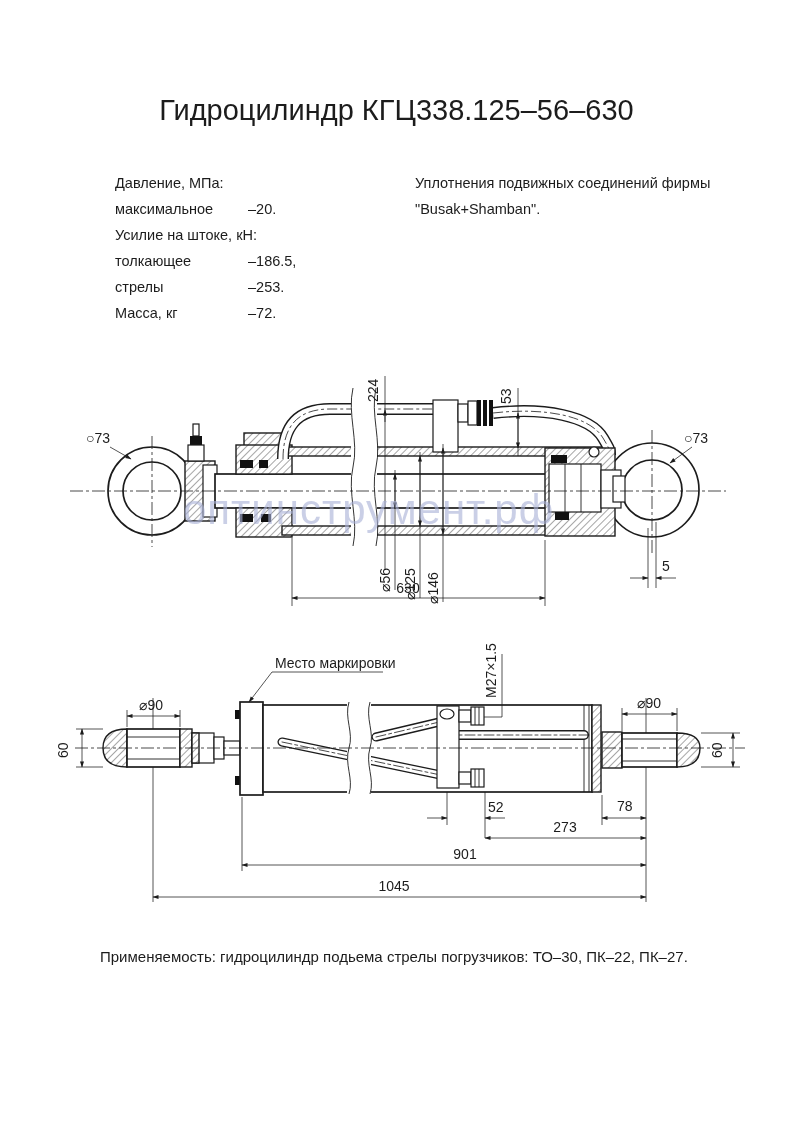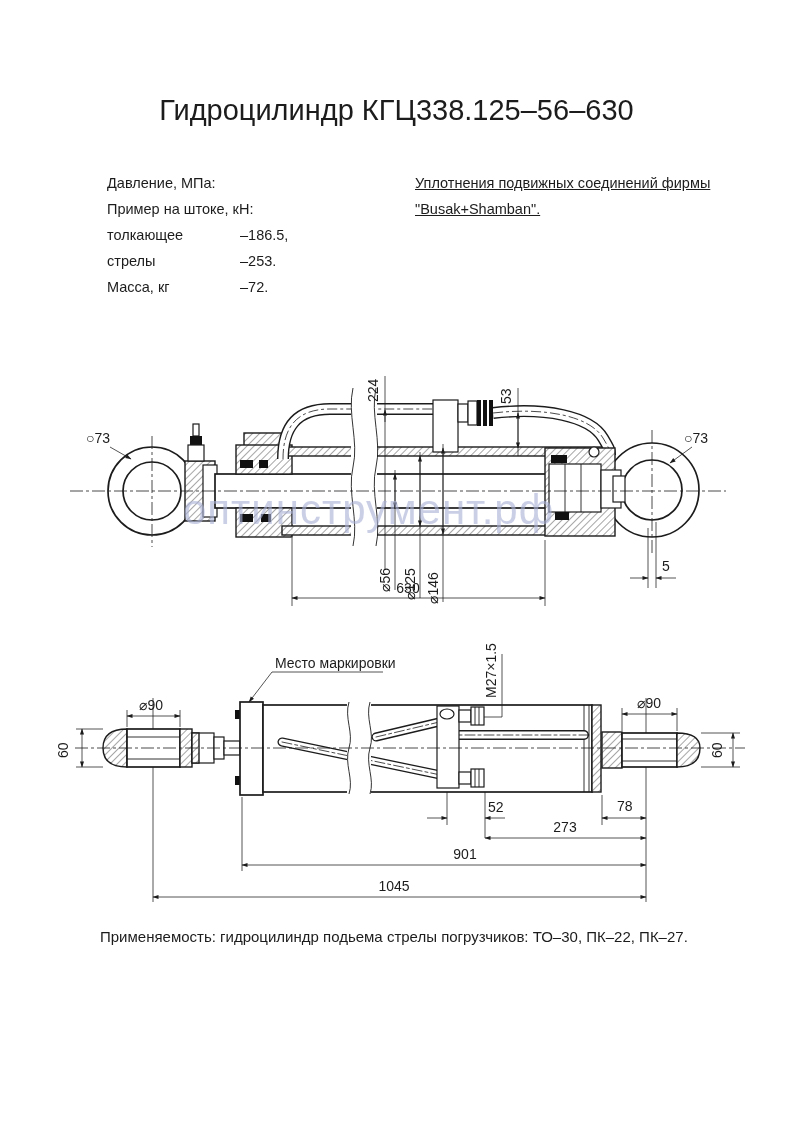--- a/index.html
+++ b/index.html
@@ -6,24 +6,24 @@
   body{
     width:793px;height:1123px;position:relative;background:#fff;
     font-family:"Liberation Sans",sans-serif;color:#1c1c1c;overflow:hidden;
   }
   .title{
     position:absolute;left:0;top:94px;width:793px;text-align:center;
     font-size:29px;letter-spacing:0px;white-space:nowrap;
   }
   .specs{position:absolute;left:107px;top:170px;font-size:14.5px;}
   .specs .row{height:26px;line-height:26px;white-space:nowrap;}
-  .specs .lbl{display:inline-block;width:133px;}
+  .specs .lbl{display:inline-block;width:133px;margin-left:8px;}
   .notes{position:absolute;left:415px;top:170px;font-size:14.5px;}
-  .notes div{height:26px;line-height:26px;white-space:nowrap;text-decoration:underline;}
-  .application{position:absolute;left:100px;top:928px;font-size:15px;white-space:nowrap;}
+  .notes div{height:26px;line-height:26px;white-space:nowrap;}
+  .application{position:absolute;left:100px;top:948px;font-size:15px;white-space:nowrap;}
   .wm{
     position:absolute;left:183px;top:486px;font-size:42px;letter-spacing:1px;
     color:rgba(170,177,214,0.62);z-index:5;white-space:nowrap;pointer-events:none;
   }
   svg{position:absolute;left:0;}
   svg text{font-family:"Liberation Sans",sans-serif;font-size:14px;fill:#1c1c1c;}
   .thin{stroke:#1c1c1c;stroke-width:0.9;fill:none;}
   .xline{stroke:#1c1c1c;stroke-width:0.75;fill:none;}
   .cl{stroke:#1c1c1c;stroke-width:0.8;fill:none;stroke-dasharray:13 3 3 3;}
   .wf{fill:#fff;stroke:#1c1c1c;stroke-width:1.7;}
@@ -34,21 +34,22 @@
   .pipeI{stroke:#fff;stroke-width:9.2;fill:none;}
   .pipeC{stroke:#1c1c1c;stroke-width:0.8;fill:none;stroke-dasharray:10 3 3 3;}
 </style>
 </head>
 <body>
 
 <div class="title">Гидроцилиндр КГЦ338.125–56–630</div>
 
 <div class="specs">
   <div class="row"><span class="lbl">Давление, МПа:</span><span></span></div>
-  <div class="row"><span class="lbl">Пример на штоке, кН:</span><span></span></div>
+  <div class="row"><span class="lbl">максимальное</span><span>–20.</span></div>
+  <div class="row"><span class="lbl">Усилие на штоке, кН:</span><span></span></div>
   <div class="row"><span class="lbl">толкающее</span><span>–186.5,</span></div>
   <div class="row"><span class="lbl">стрелы</span><span>–253.</span></div>
   <div class="row"><span class="lbl">Масса, кг</span><span>–72.</span></div>
 </div>
 
 <div class="notes">
   <div>Уплотнения подвижных соединений фирмы</div>
   <div>"Busak+Shamban".</div>
 </div>
 

